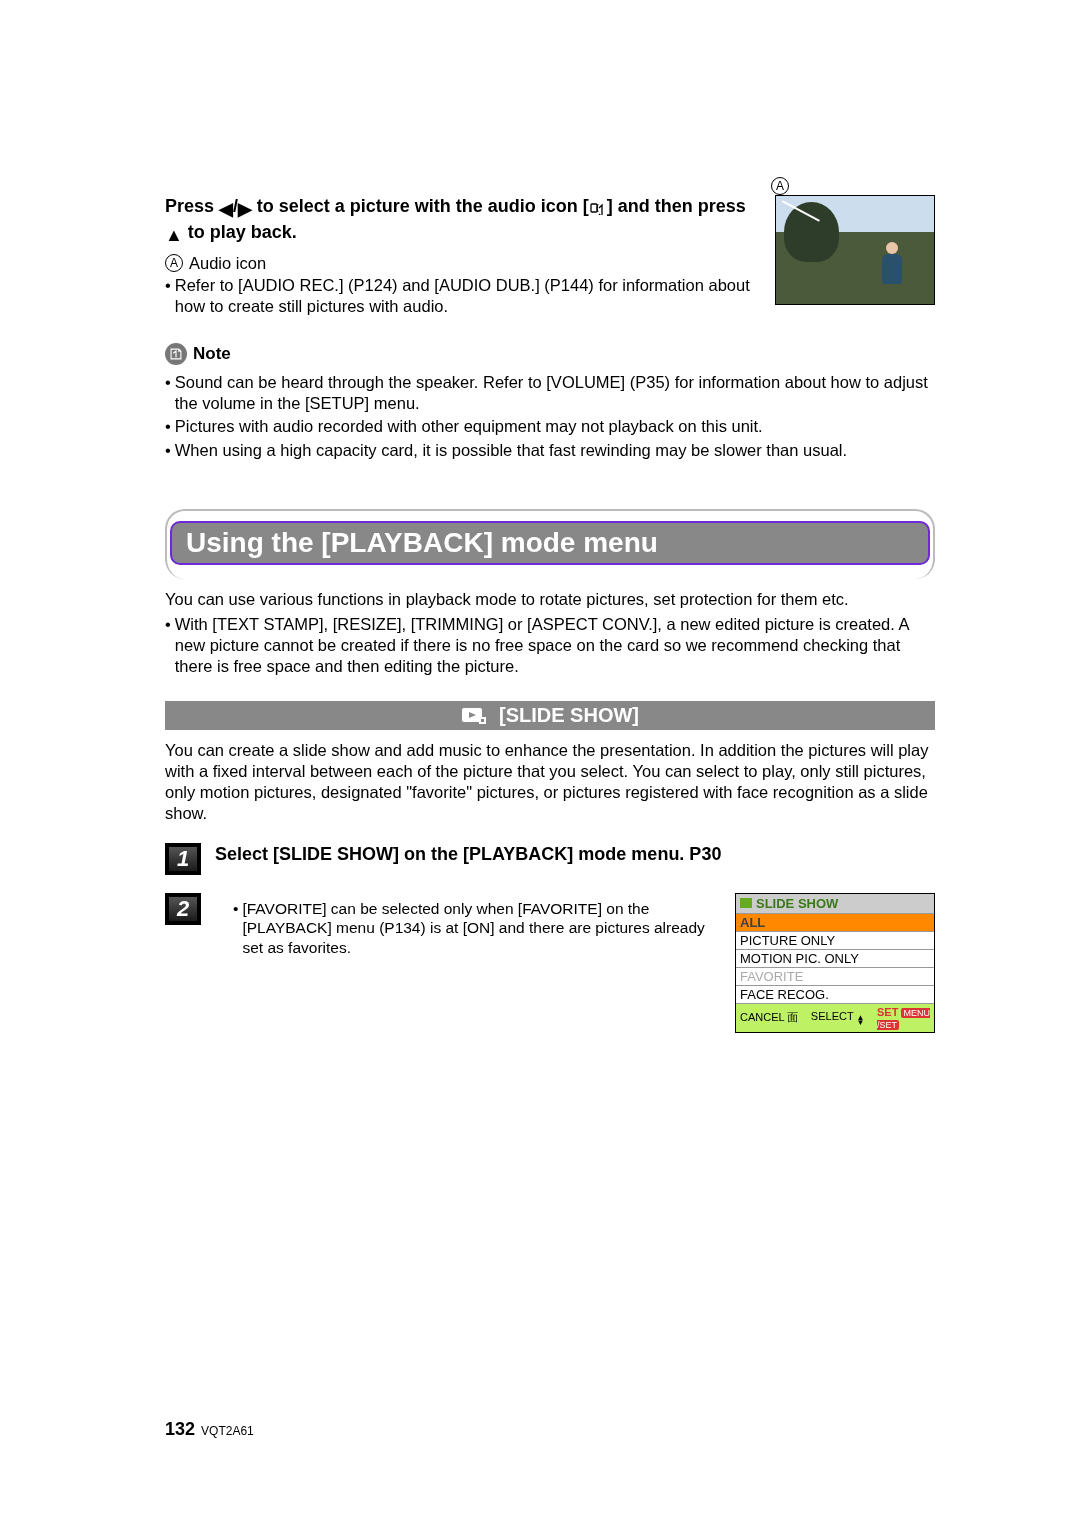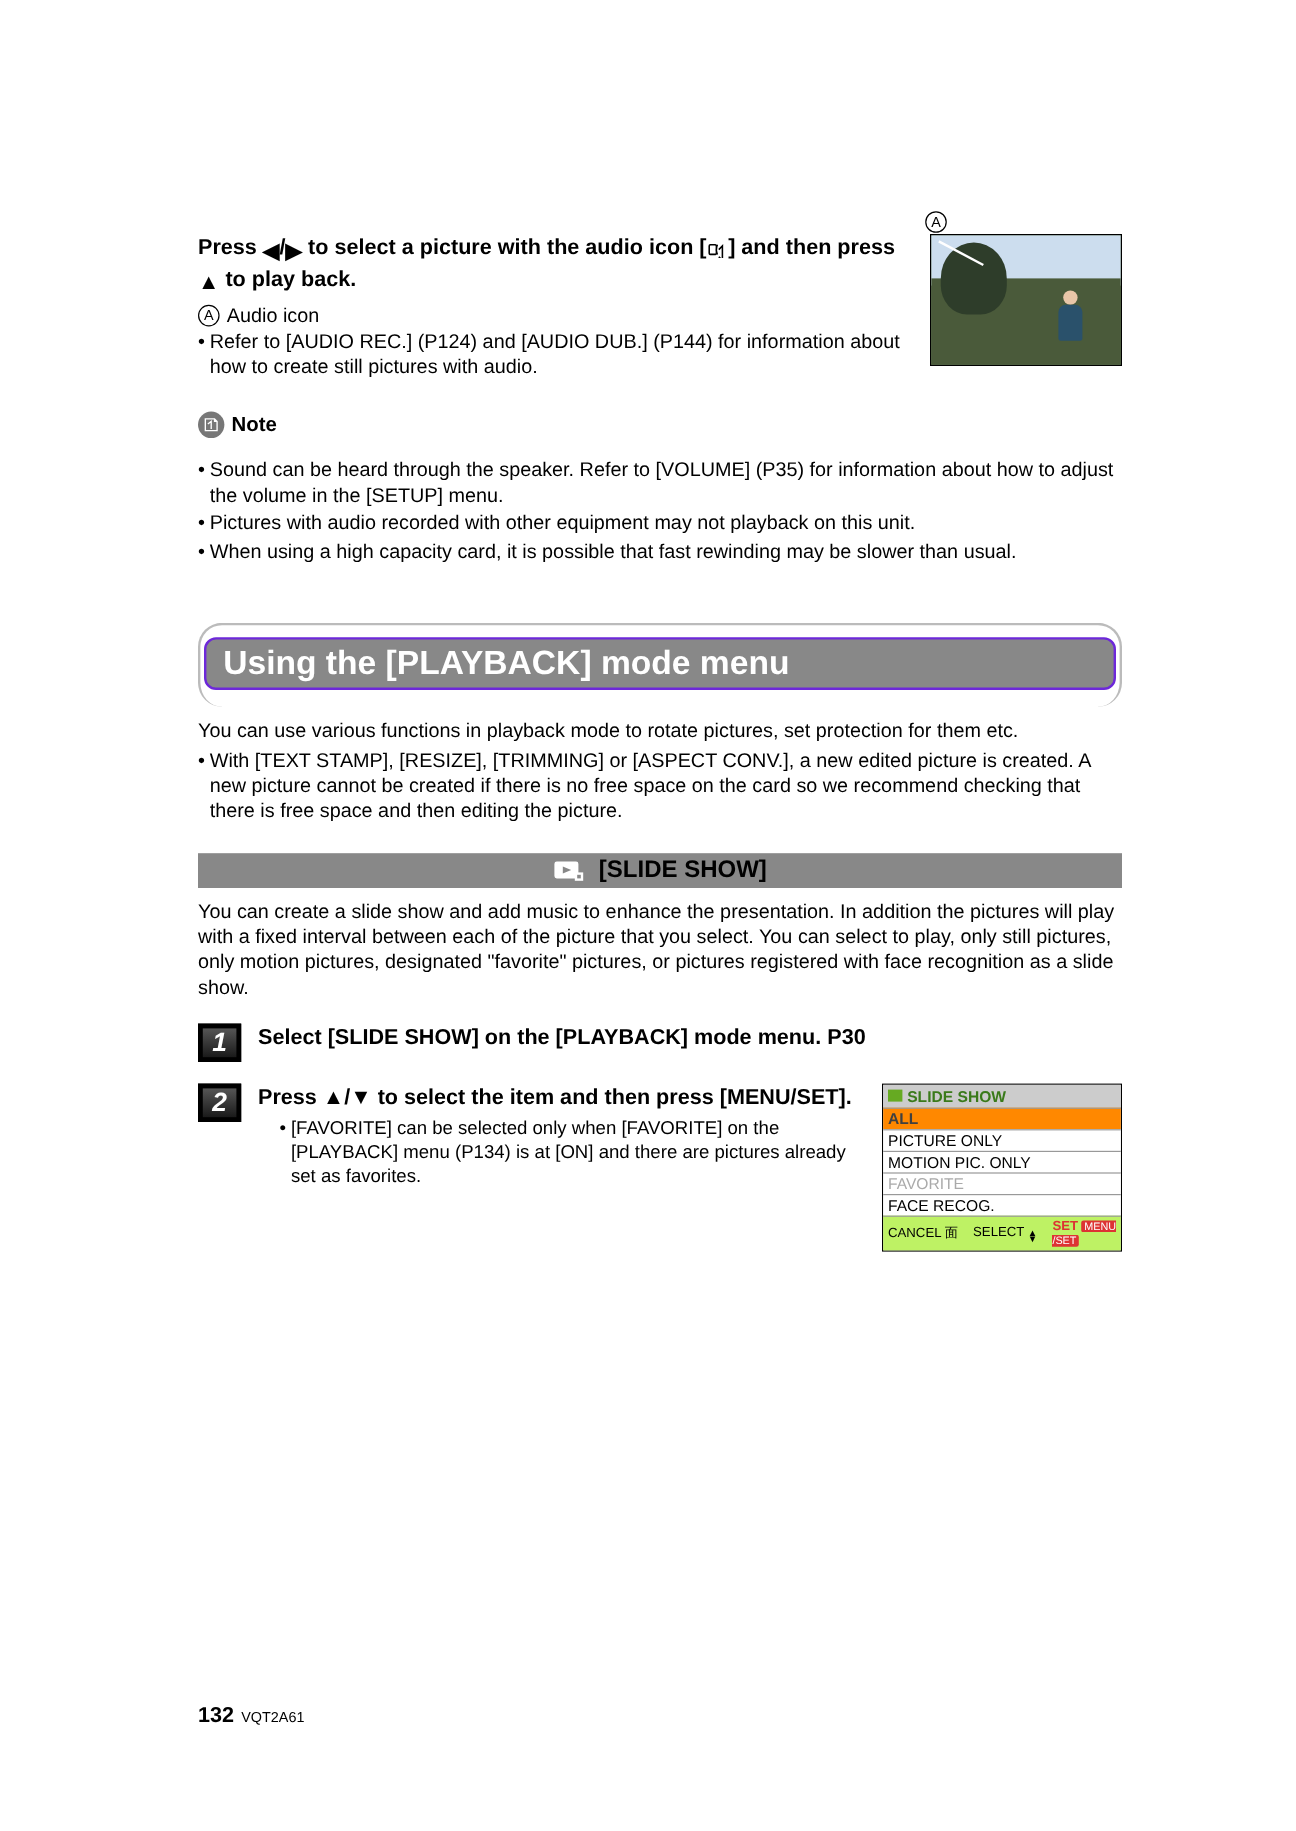--- a/index.html
+++ b/index.html
@@ -49,21 +49,21 @@
   .inline-icon { display:inline-block; vertical-align: -3px; }
   .bullet-row { display:flex; gap:4px; line-height:1.28; font-size:16.5px; margin-top:2px;}
   .bullet-row .dot { flex:0 0 auto;}
   .bullet-row .txt { flex:1 1 auto;}
   .legend-row { display:flex; align-items:flex-start; gap:6px; margin-top:8px; font-size:16.5px;}
   .circle-letter {
     display:inline-flex; width:18px;height:18px;border:1.3px solid #000;border-radius:50%;
     align-items:center;justify-content:center;font-size:12px;font-family:Arial;
   }
   .note-head {
-    display:flex;align-items:center;gap:6px;margin-top:26px;margin-bottom:17px;
+    display:flex;align-items:center;gap:6px;margin-top:26px;margin-bottom:7px;
     font-family: Arial, sans-serif;font-weight:bold;font-size:17px;
   }
   .note-icon {
     width:22px;height:22px;background:#777;border-radius:50%;display:inline-flex;
     align-items:center;justify-content:center;
   }
   .note-icon svg { width:14px;height:14px; }
 
   .banner-outer {
     margin-top:48px;
@@ -71,21 +71,21 @@
     padding:10px 3px 0 3px;height:70px;position:relative;overflow:hidden;
   }
   .banner-inner {
     border:2px solid #6d28d9;border-radius:10px;background:#888;color:#fff;
     font-family: Arial, sans-serif;font-weight:bold;font-size:28px;
     padding:4px 14px;
   }
   .after-banner-para { margin-top:10px; line-height:1.28; font-size:16.5px; }
 
   .slide-title-bar {
-    background:#888;color:#000000;font-family: Arial;font-weight:bold;font-size:20px;
+    background:#888;color:#ffffff;font-family: Arial;font-weight:bold;font-size:20px;
     text-align:left;padding:3px 0;margin-top:24px;margin-bottom:8px;
     display:flex;align-items:center;justify-content:center;gap:12px;
   }
   .slide-title-bar .icon-wrap{display:inline-flex;}
 
   .step-row { display:flex;gap:14px;margin-top:18px;align-items:flex-start;}
   .step-num {
     flex:0 0 auto;width:36px;height:32px;background:#000;border:2px solid #000;
     position:relative;
   }
@@ -231,23 +231,20 @@
       <div class="bold-line">Select [SLIDE SHOW] on the [PLAYBACK] mode menu. P30</div>
     </div>
   </div>
 
   <div class="step-row">
     <div class="step-num">
         <span>2</span>
       </div>
     <div class="step-body step-flex">
       <div style="flex:1 1 auto;">
-        <div class="bold-line">
-          <span>Press </span><span>▲</span>/<span>▼</span><span> to select the item and then press [MENU/SET].</span>
-        </div>
         <div class="bullet-row" style="margin-top:6px;margin-left:18px;font-size:15.5px;">
           <span class="dot">•</span>
           <span class="txt">[FAVORITE] can be selected only when [FAVORITE] on the [PLAYBACK] menu (P134) is at [ON] and there are pictures already set as favorites.</span>
         </div>
       </div>
 
       <div class="lcd">
         <div class="lcd-header">
           <span class="sq"></span>
           <span style="color:#3a7a1a;font-weight:bold;">SLIDE SHOW</span>

